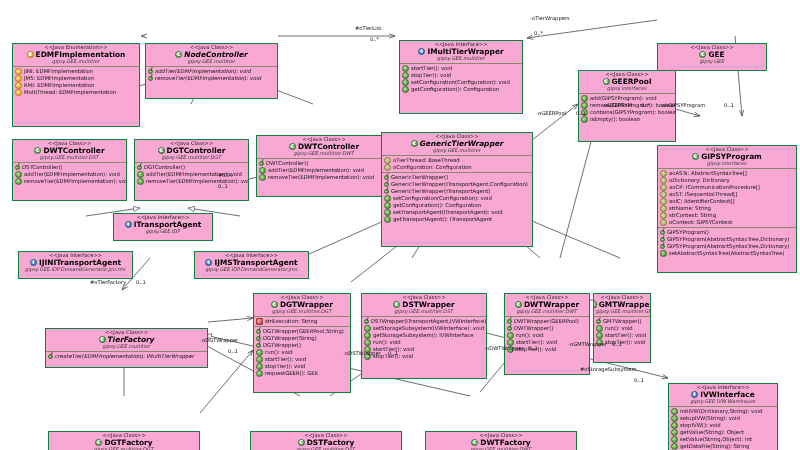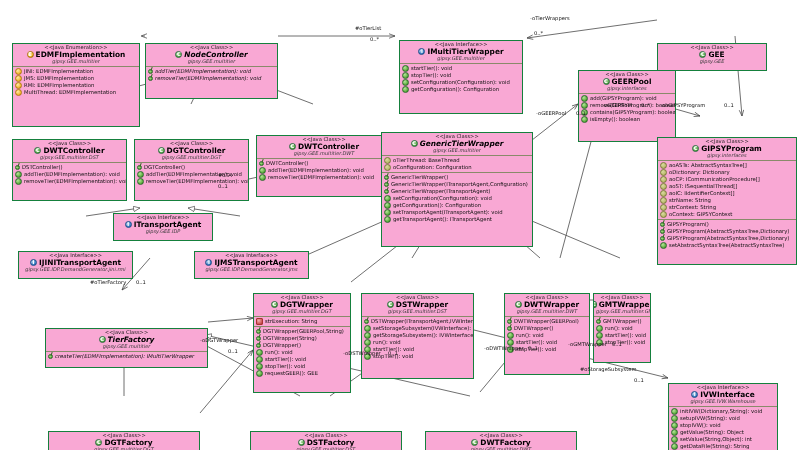--- a/index.html
+++ b/index.html
@@ -386,21 +386,21 @@
           <div class="mem">
             <span class="ic"></span>
             <span>setTransportAgent(ITransportAgent): void</span>
           </div>
           <div class="mem">
             <span class="ic"></span>
             <span>getTransportAgent(): ITransportAgent</span>
           </div>
         </div>
       </div>
-      <div class="cls" style="left: 657px; top: 102px; width: 140px; min-height: 128px;">
+      <div class="cls" style="left: 657px; top: 110px; width: 140px; min-height: 128px;">
         <div class="hdr">
           <span class="stereo">&lt;&lt;Java Class&gt;&gt;</span>
           <div class="titleline">
             <span class="tmark">C</span>
             <span class="cname">GIPSYProgram</span>
           </div>
           <span class="pkg">gipsy.interfaces</span>
         </div>
         <div class="sect">
           <div class="mem">
@@ -524,21 +524,21 @@
           <div class="mem">
             <span class="ic"></span>
             <span>stopTier(): void</span>
           </div>
           <div class="mem">
             <span class="ic"></span>
             <span>requestGEER(): GEE</span>
           </div>
         </div>
       </div>
-      <div class="cls" style="left: 361px; top: 258px; width: 113px; min-height: 86px;">
+      <div class="cls" style="left: 361px; top: 258px; width: 126px; min-height: 86px;">
         <div class="hdr">
           <span class="stereo">&lt;&lt;Java Class&gt;&gt;</span>
           <div class="titleline">
             <span class="tmark">C</span>
             <span class="cname">DSTWrapper</span>
           </div>
           <span class="pkg">gipsy.GEE.multitier.DST</span>
         </div>
         <div class="sect">
           <div class="mem">

